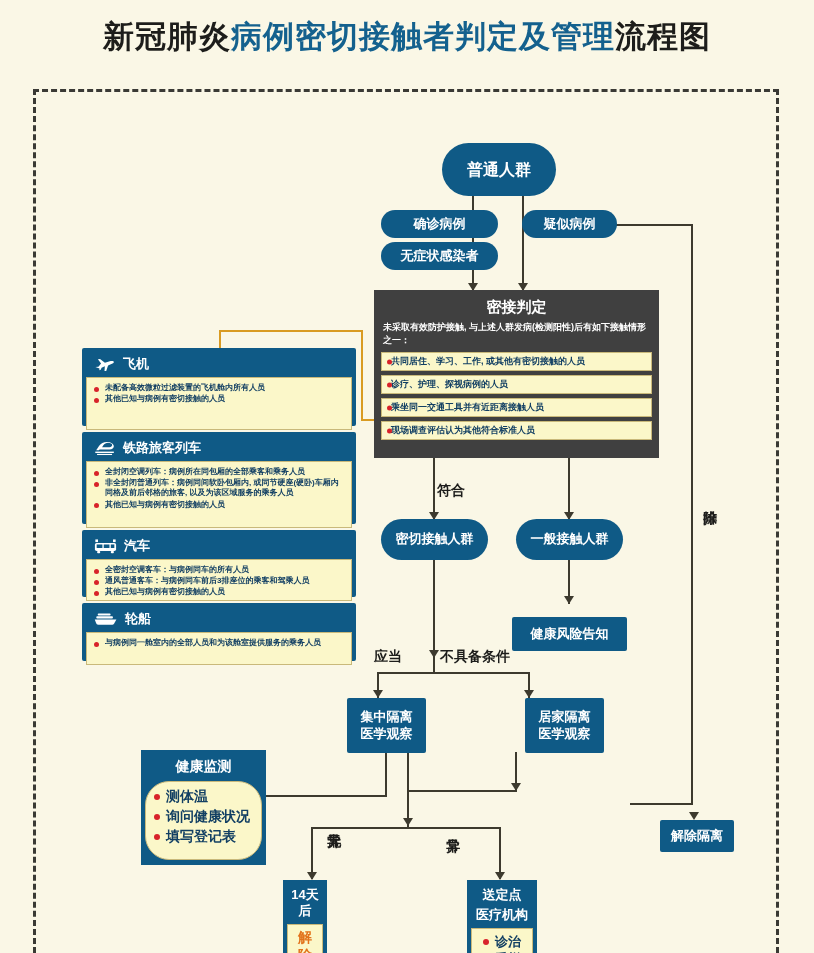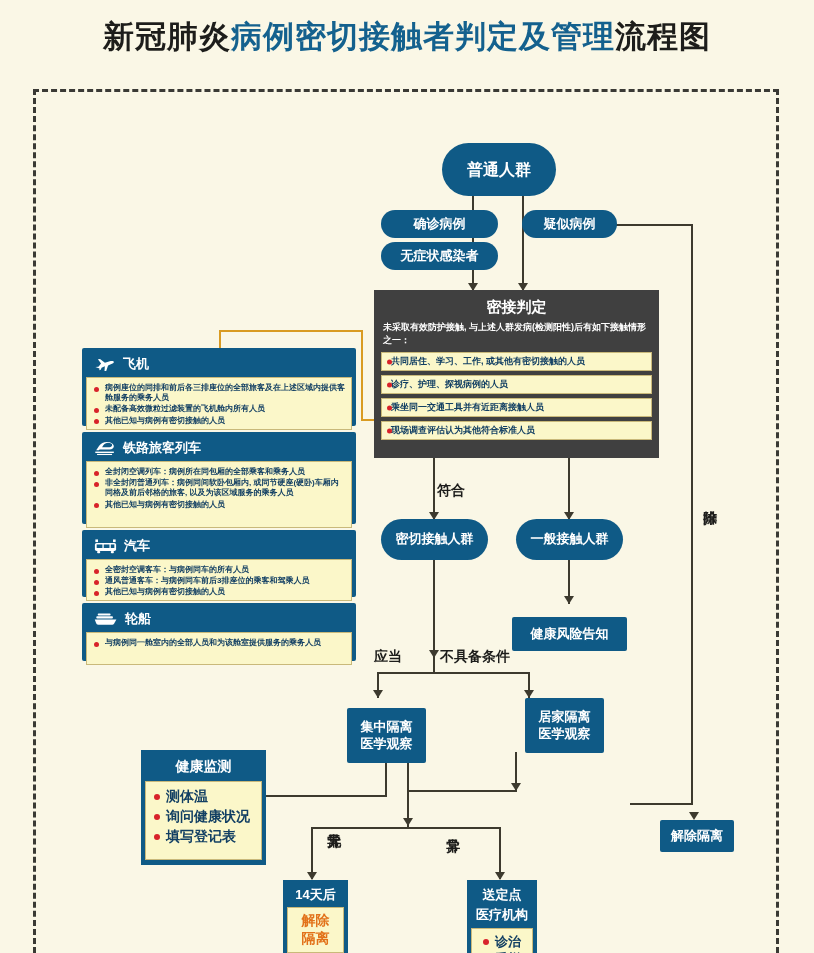--- a/index.html
+++ b/index.html
@@ -195,20 +195,21 @@
   #healthmon .hm-title {
     color: #fff;
     font-size: 14px;
     font-weight: bold;
     text-align: center;
     padding: 4px 0 5px 0;
   }
   #healthmon .cream {
     height: 79px;
     padding: 4px 2px;
+    border-radius: 24px;
   }
   #healthmon ul.bullets { font-size: 14px; padding: 2px 2px 2px 4px; }
   #healthmon ul.bullets li { padding-left: 14px; margin-bottom: 2px; }
   #healthmon ul.bullets li::before { width: 6px; height: 6px; left: 2px; top: 0.42em; }
 
   
   .resbox {
     position: absolute;
     background: #0f5a86;
     box-sizing: border-box;
@@ -327,21 +328,20 @@
     <div class="panel-title" style="font-size:13px;">
       <span class="ticon">
         <svg width="22" height="14" viewBox="0 0 24 16">
             <path d="M1 11.5l3.5-.4 3-3.6-3.6-4.9 2.4-.3 5.6 4.2 5.6-1.7c1.5-.45 3.2-.6 4.3.2.8.6.5 1.6-.6 2.1l-5.7 2.5-2.1 6.3-2 .6.4-6-3.7 1.7-1 2.5-1.6.5.2-2.2L1 11.5z" fill="#ffffff"></path>
           </svg>
       </span>
       <span>飞机</span>
     </div>
     <div class="cream" style="height:53px;">
       <ul class="bullets" style="font-size:8px;">
-        <li>病例座位的同排和前后各三排座位的全部旅客及在上述区域内提供客舱服务的乘务人员</li>
         <li>未配备高效微粒过滤装置的飞机舱内所有人员</li>
         <li>其他已知与病例有密切接触的人员</li>
       </ul>
     </div>
   </div>
 
   <div class="panel" style="left:82px; top:432px; width:274px; height:92px;">
     <div class="panel-title" style="font-size:13px;">
       <span class="ticon">
         <svg width="22" height="15" viewBox="0 0 24 17">
@@ -403,21 +403,21 @@
       </ul>
     </div>
   </div>
 
   <div class="node pill" style="left:381px; top:519px; width:107px; height:41px; font-size:13px;">密切接触人群</div>
 
   <div class="node pill" style="left:516px; top:519px; width:107px; height:41px; font-size:13px;">一般接触人群</div>
 
   <div class="node rect" style="left:512px; top:617px; width:115px; height:34px; font-size:13px;">健康风险告知</div>
 
-  <div class="node rect" style="left:347px; top:698px; width:79px; height:55px; font-size:13px; flex-direction:column;margin-top:10px;">
+  <div class="node rect" style="left:347px; top:698px; width:79px; height:55px; font-size:13px; flex-direction:column;">
     <span>集中隔离</span>
     <span>医学观察</span>
   </div>
 
   <div class="node rect" style="left:480px; top:698px; width:79px; height:55px; font-size:13px; flex-direction:column;margin-left:45px;">
     <span>居家隔离</span>
     <span>医学观察</span>
   </div>
 
   <div id="healthmon">
@@ -426,21 +426,21 @@
       <ul class="bullets">
         <li>测体温</li>
         <li>询问健康状况</li>
         <li>填写登记表</li>
       </ul>
     </div>
   </div>
 
   <div class="node rect" style="left:660px; top:820px; width:74px; height:32px; font-size:13px;">解除隔离</div>
 
-  <div class="resbox" style="left:283px; top:880px; width:65px; height:73px;">
+  <div class="resbox" style="left:283px; top:880px; width:44px; height:73px;">
     <div class="rb-title">14天后</div>
     <div class="cream" style="height:46px;">
       <div class="res-orange">解除</div>
       <div class="res-orange">隔离</div>
     </div>
   </div>
 
   <div class="resbox" style="left:467px; top:880px; width:70px; height:73px;">
     <div class="rb-title">送定点</div>
     <div class="rb-title" style="padding-top:0;">医疗机构</div>

